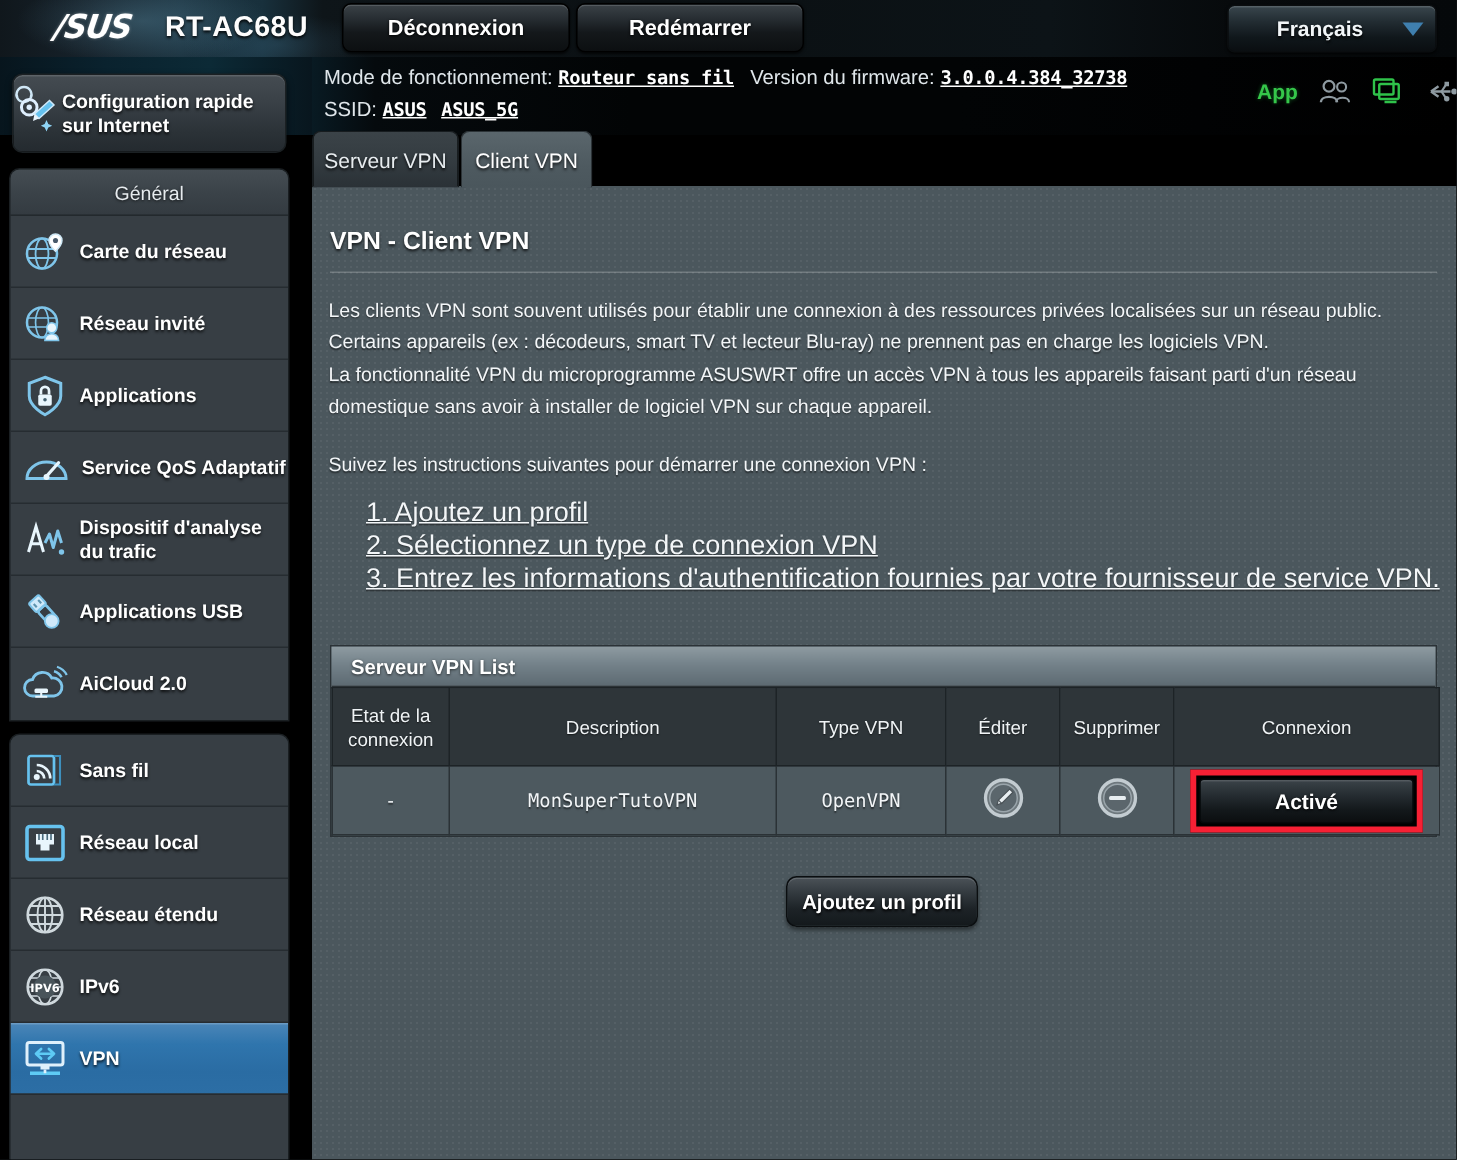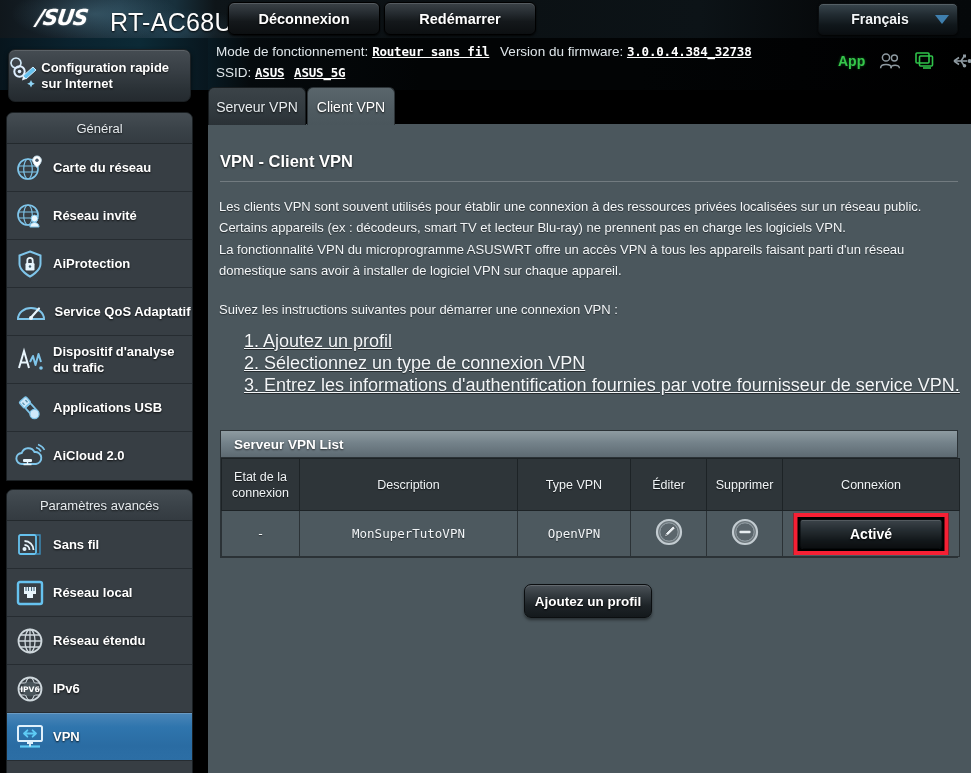--- a/index.html
+++ b/index.html
@@ -52,22 +52,22 @@
     letter-spacing: -1px;
     color: #ffffff;
     transform: skewX(-8deg) scaleY(1.05);
     text-shadow: 0 0 2px rgba(255,255,255,.35);
     z-index: 4;
   }
 
   .model-name {
     position: absolute;
     left: 110px; top: 8px;
-    font-size: 25px;
-    font-weight: normal;
+    font-size: 19px;
+    font-weight: bold;
     color: #fdfdfd;
     letter-spacing: .3px;
     text-shadow: 0 1px 2px rgba(0,0,0,.9);
     z-index: 4;
   }
 
   .top-btn {
     position: absolute;
     top: 2px;
     height: 33px;
@@ -608,21 +608,21 @@
 
       <div class="sb-item">
         <div class="sb-ico">
           <svg width="26" height="28" viewBox="0 0 26 28">
             <path d="M13 1.5 L23.5 5.5 V14 C23.5 21 13 26.5 13 26.5 C13 26.5 2.5 21 2.5 14 V5.5 Z" fill="none" stroke="#7fc5ea" stroke-width="2"></path>
             <rect x="8.5" y="13" width="9" height="7.5" rx="1.2" fill="#e8f5fc"></rect>
             <path d="M10.3 13 v-2.4 a2.7 2.7 0 0 1 5.4 0 V13" fill="none" stroke="#e8f5fc" stroke-width="1.8"></path>
             <circle cx="13" cy="16.5" r="1.2" fill="#44606f"></circle>
           </svg>
         </div>
-        <div class="sb-label">AiProtection</div>
+        <div class="sb-label">Applications</div>
       </div>
 
       <div class="sb-item tall">
         <div class="sb-ico">
           <svg width="30" height="24" viewBox="0 0 30 24">
             <path d="M2 19 a13 11 0 1 1 26 0 Z" fill="none" stroke="#7fc5ea" stroke-width="2"></path>
             <path d="M15 17.5 L23 8.5" stroke="#e8f5fc" stroke-width="2.2" stroke-linecap="round"></path>
             <circle cx="15" cy="18" r="2" fill="#e8f5fc"></circle>
           </svg>
         </div>
@@ -662,21 +662,20 @@
             <path d="M24 1.5 a11 11 0 0 1 6.5 5.5" fill="none" stroke="#7fc5ea" stroke-width="1.5"></path>
             <rect x="9" y="16" width="9" height="3" rx="1" fill="#e8f5fc"></rect>
             <path d="M13.5 19 v2.5 M9.5 21.5 h8" stroke="#e8f5fc" stroke-width="1.4"></path>
           </svg>
         </div>
         <div class="sb-label">AiCloud 2.0</div>
       </div>
     </div>
 
     <div class="sb-group" id="grp-advanced">
-      <div class="sb-head">Paramètres avancés</div>
 
       <div class="sb-item">
         <div class="sb-ico">
           <svg width="28" height="28" viewBox="0 0 28 28">
             <rect x="3" y="4" width="17" height="19" rx="1.5" fill="none" stroke="#66c2ef" stroke-width="1.8"></rect>
             <circle cx="8.5" cy="18" r="2" fill="#e8f5fc"></circle>
             <path d="M8.5 14 a5 5 0 0 1 5 5" fill="none" stroke="#e8f5fc" stroke-width="1.8"></path>
             <path d="M8.5 10 a9 9 0 0 1 9 9" fill="none" stroke="#e8f5fc" stroke-width="1.8"></path>
             <path d="M20 4 h4 v19 h-4" fill="none" stroke="#3d8fbd" stroke-width="1.4"></path>
           </svg>

